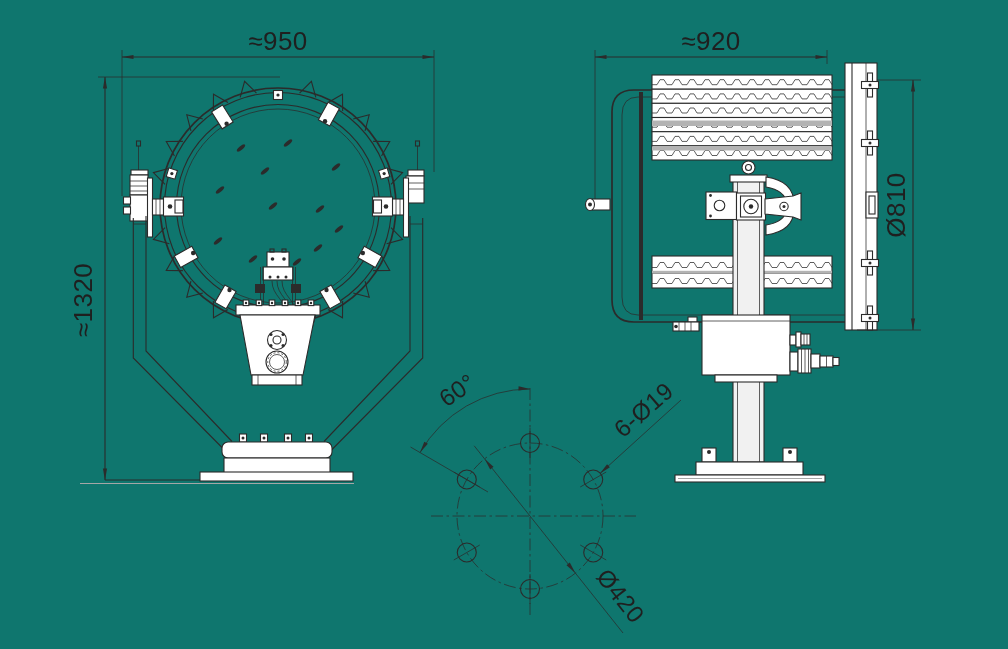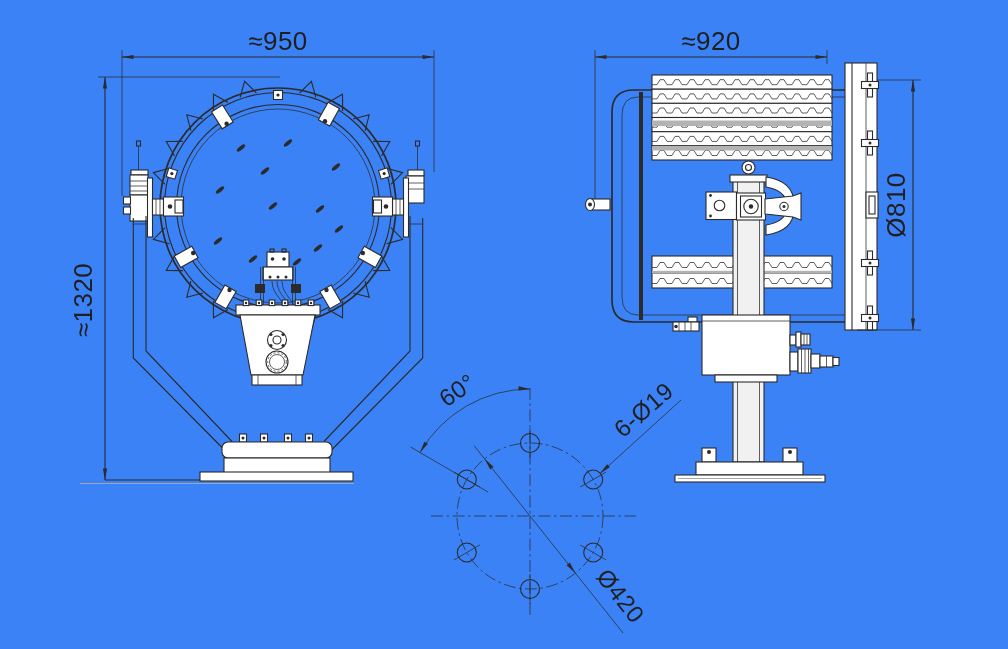--- a/index.html
+++ b/index.html
@@ -1,16 +1,16 @@
 <!DOCTYPE html>
 <html><head>
 <meta charset="utf-8">
 <style>
   html,body{margin:0;padding:0;background:#ffffff;}
-  .stage{width:1008px;height:649px;background:#3b82f6;position:relative;overflow:hidden;}
+  .stage{width:1008px;height:649px;background:#0f766e;position:relative;overflow:hidden;}
   svg{display:block;}
   .ln{fill:none;stroke:#2b2b2b;stroke-width:1.1;stroke-linejoin:miter;stroke-linecap:butt;}
   .hv{stroke-width:1.7;}
   .thin{stroke-width:0.75;}
   .wf{fill:#ffffff;}
   .dark{fill:#2b2b2b;stroke:none;}
   .grayln{stroke:#a6a6a6;stroke-width:1.1;fill:none;}
   .grayfill{fill:#b3b3b3;stroke:none;}
   .colfill{fill:#f1f1f1;}
   .dash{stroke-dasharray:12 3.5 2.5 3.5;}

